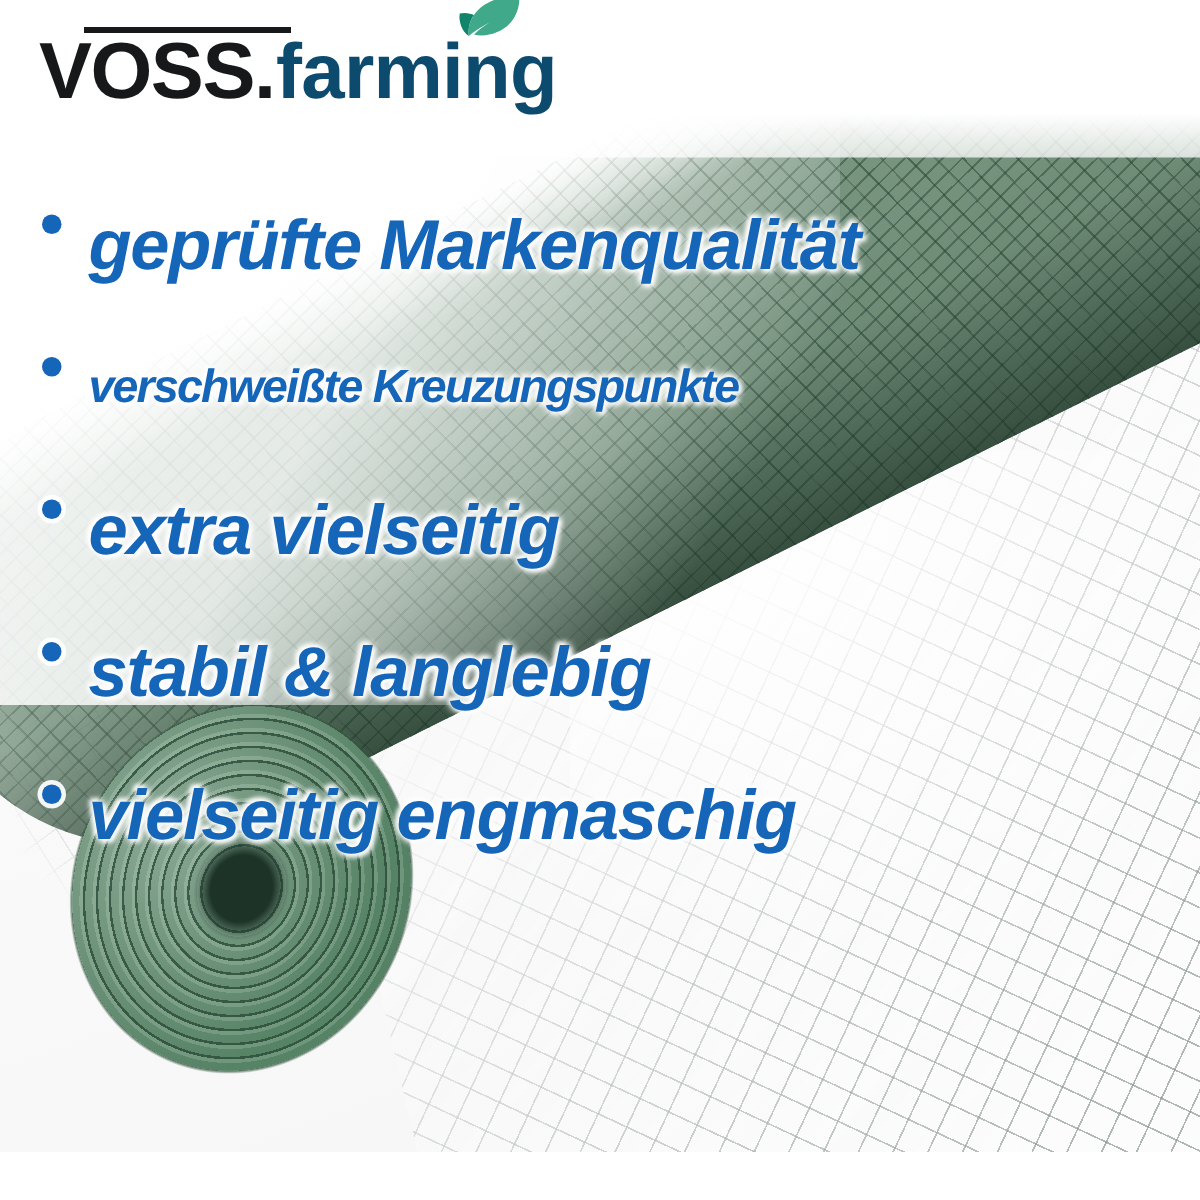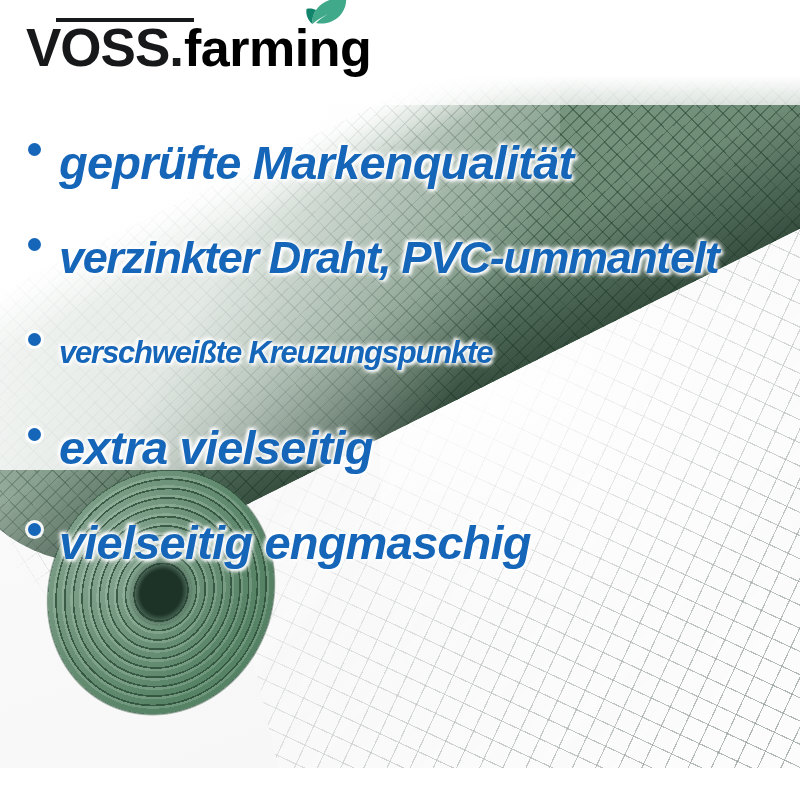--- a/index.html
+++ b/index.html
@@ -150,21 +150,21 @@
     font-family:"Liberation Sans", sans-serif;
     font-weight:700; font-size:53px; line-height:1;
     color:#17181a;
   }
   .logo-farming {
     position:relative;
     font-family:"Liberation Sans", sans-serif;
     font-weight:700;
     font-size:52px;
     letter-spacing:-.5px;
-    color:#000000;
+    color:#0c4a6e;
     line-height:1;
   }
   .leaf {
     position:absolute;
     right:24px; top:-26px;
     width:42px; height:30px;
   }
 
   
   .bullets {
@@ -250,41 +250,41 @@
 
   <div class="bullets">
 
     <div class="bullet-row row-1">
       <div class="bullet-dot"></div>
       <div class="bullet-text">
         <span>geprüfte Markenqualität</span>
       </div>
     </div>
 
-    <div class="bullet-row row-2">
-      <div class="bullet-dot"></div>
-      <div class="bullet-text">
-        <span>verzinkter Draht, PVC-ummantelt</span>
-      </div>
-    </div>
 
     <div class="bullet-row row-3">
       <div class="bullet-dot"></div>
       <div class="bullet-text">
         <span>verschweißte Kreuzungspunkte</span>
       </div>
     </div>
 
     <div class="bullet-row row-4">
       <div class="bullet-dot"></div>
       <div class="bullet-text">
         <span>extra vielseitig</span>
       </div>
     </div>
 
+    <div class="bullet-row row-5">
+      <div class="bullet-dot"></div>
+      <div class="bullet-text">
+        <span>stabil &amp; langlebig</span>
+      </div>
+    </div>
 
     <div class="bullet-row row-6">
       <div class="bullet-dot"></div>
       <div class="bullet-text">
         <span>vielseitig engmaschig</span>
       </div>
     </div>
 
   </div>
 </div>

